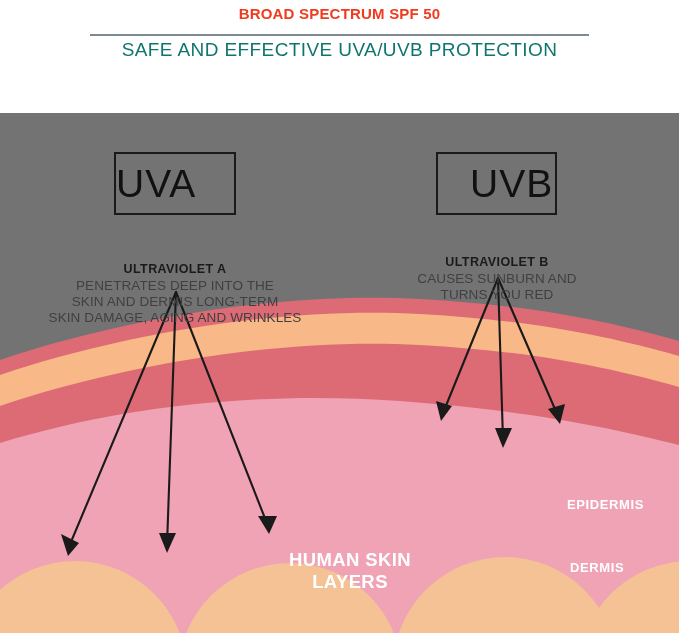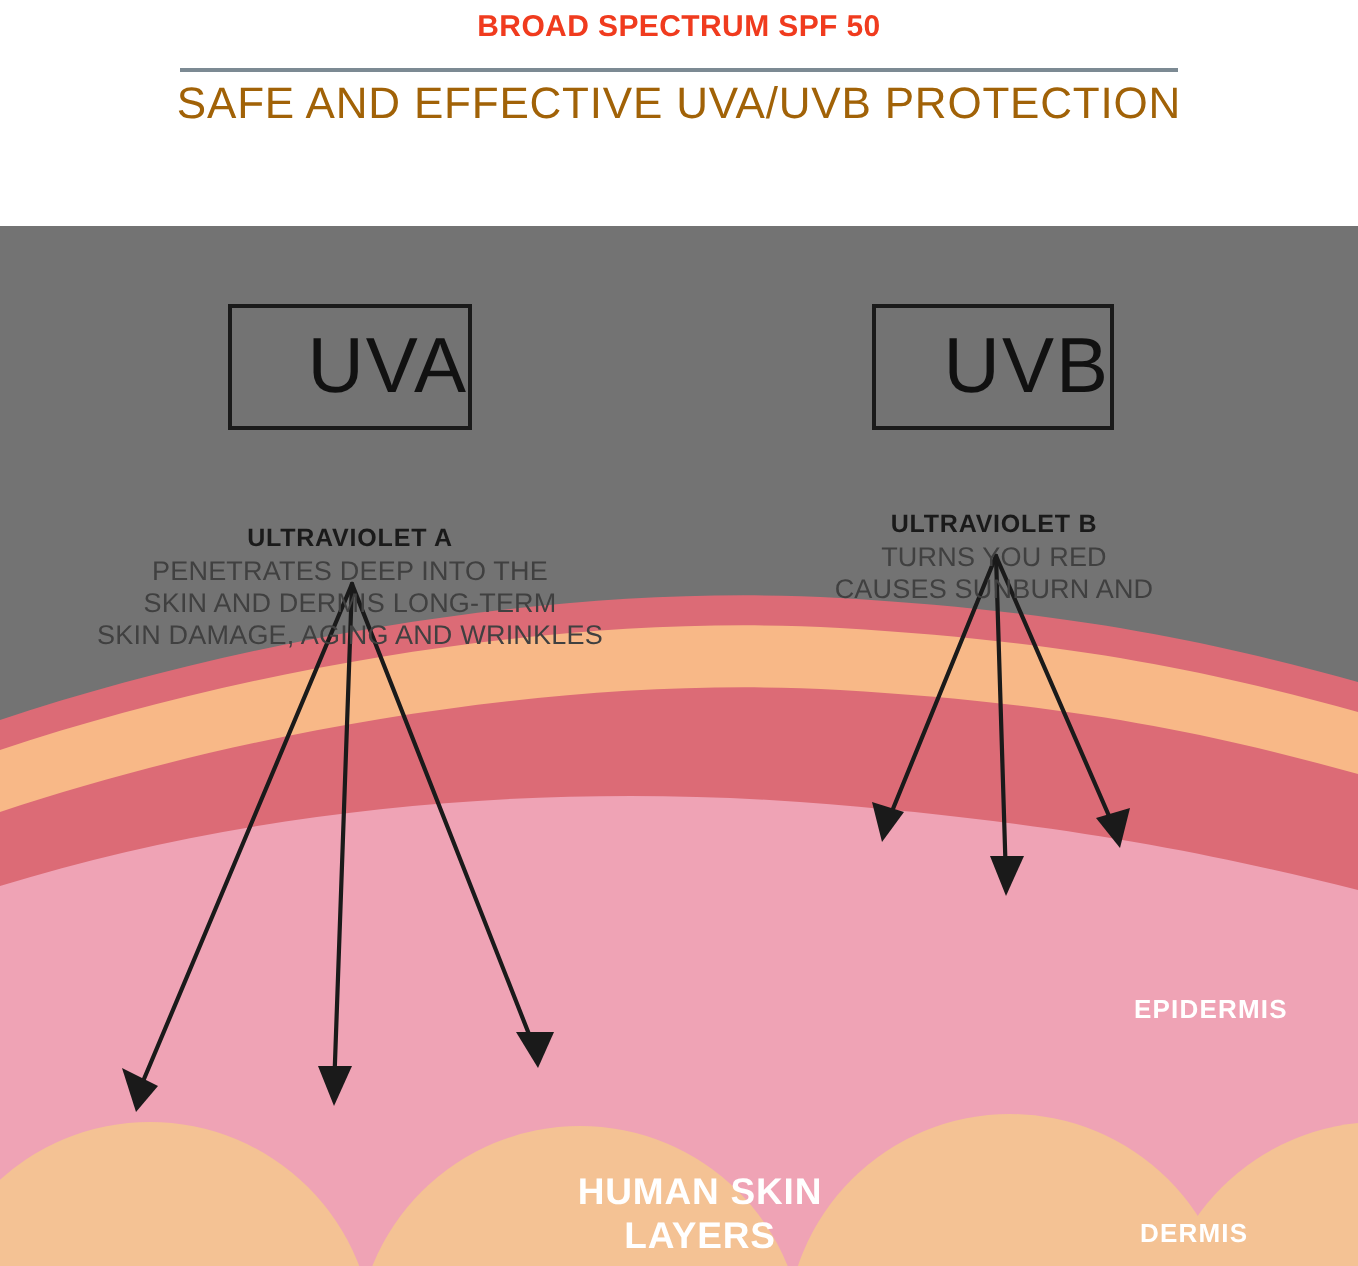--- a/index.html
+++ b/index.html
@@ -40,24 +40,24 @@
     left: 90px; top: 34px;
     width: 499px;
     height: 2px;
     background: #7C8A93;
   }
   .sub-title {
     position: absolute;
     left: 0; top: 39px;
     width: 679px;
     text-align: center;
-    font-size: 22px;
+    font-size: 19px;
     font-weight: 400;
     letter-spacing: 0.4px;
-    color: #a16207;
+    color: #0f766e;
     white-space: nowrap;
   }
 
   
   .diagram-bg {
     position: absolute;
     left: 0; top: 113px;
     width: 679px;
     height: 520px;
     background: #737373;
@@ -72,21 +72,21 @@
   }
 
   
   .ray-box {
     position: absolute;
     box-sizing: border-box;
     border: 2.5px solid #1A1A1A;
     background: transparent;
     display: flex;
     align-items: center;
-    justify-content: flex-end;
+    justify-content: flex-start;
   }
   .ray-box-label {
     font-size: 39px;
     font-weight: 400;
     letter-spacing: 1px;
     color: #111111;
     line-height: 1;
   }
   #uva-box { left: 114px; top: 152px; width: 122px; height: 63px; }
   #uvb-box { left: 436px; top: 152px; width: 121px; height: 63px; padding-left: 32px; }
@@ -123,32 +123,31 @@
     color: #FFFFFF;
     font-weight: bold;
     white-space: nowrap;
   }
   #label-epidermis {
     left: 567px; top: 384px;
     font-size: 13px;
     letter-spacing: 0.6px;
   }
   #label-dermis {
-    left: 570px; top: 496px;
+    left: 570px; top: 447px;
     font-size: 13px;
     letter-spacing: 0.6px;
   }
   #label-human-skin {
     left: 255px; top: 436px;
     width: 190px;
     text-align: center;
     font-size: 18.5px;
     letter-spacing: 0.4px;
     line-height: 22px;
-    margin-top: 36px;
   }
 </style>
 </head>
 <body>
 
 <div id="canvas">
 
   <div class="header-band">
     <div class="main-title">BROAD SPECTRUM SPF 50</div>
     <div class="title-rule"></div>
@@ -229,17 +228,17 @@
     <span class="cap-line">SKIN AND DERMIS LONG-TERM</span>
     <span class="cap-line">SKIN DAMAGE, AGING AND WRINKLES</span>
   </div>
 
   <div class="ray-box" id="uvb-box">
     <span class="ray-box-label">UVB</span>
   </div>
 
   <div class="ray-caption" id="uvb-caption">
     <span class="cap-head">ULTRAVIOLET B</span>
+    <span class="cap-line">CAUSES SUNBURN AND</span>
     <span class="cap-line">TURNS YOU RED</span>
-    <span class="cap-line">CAUSES SUNBURN AND</span>
   </div>
 
 </div>
 
 </body></html>

